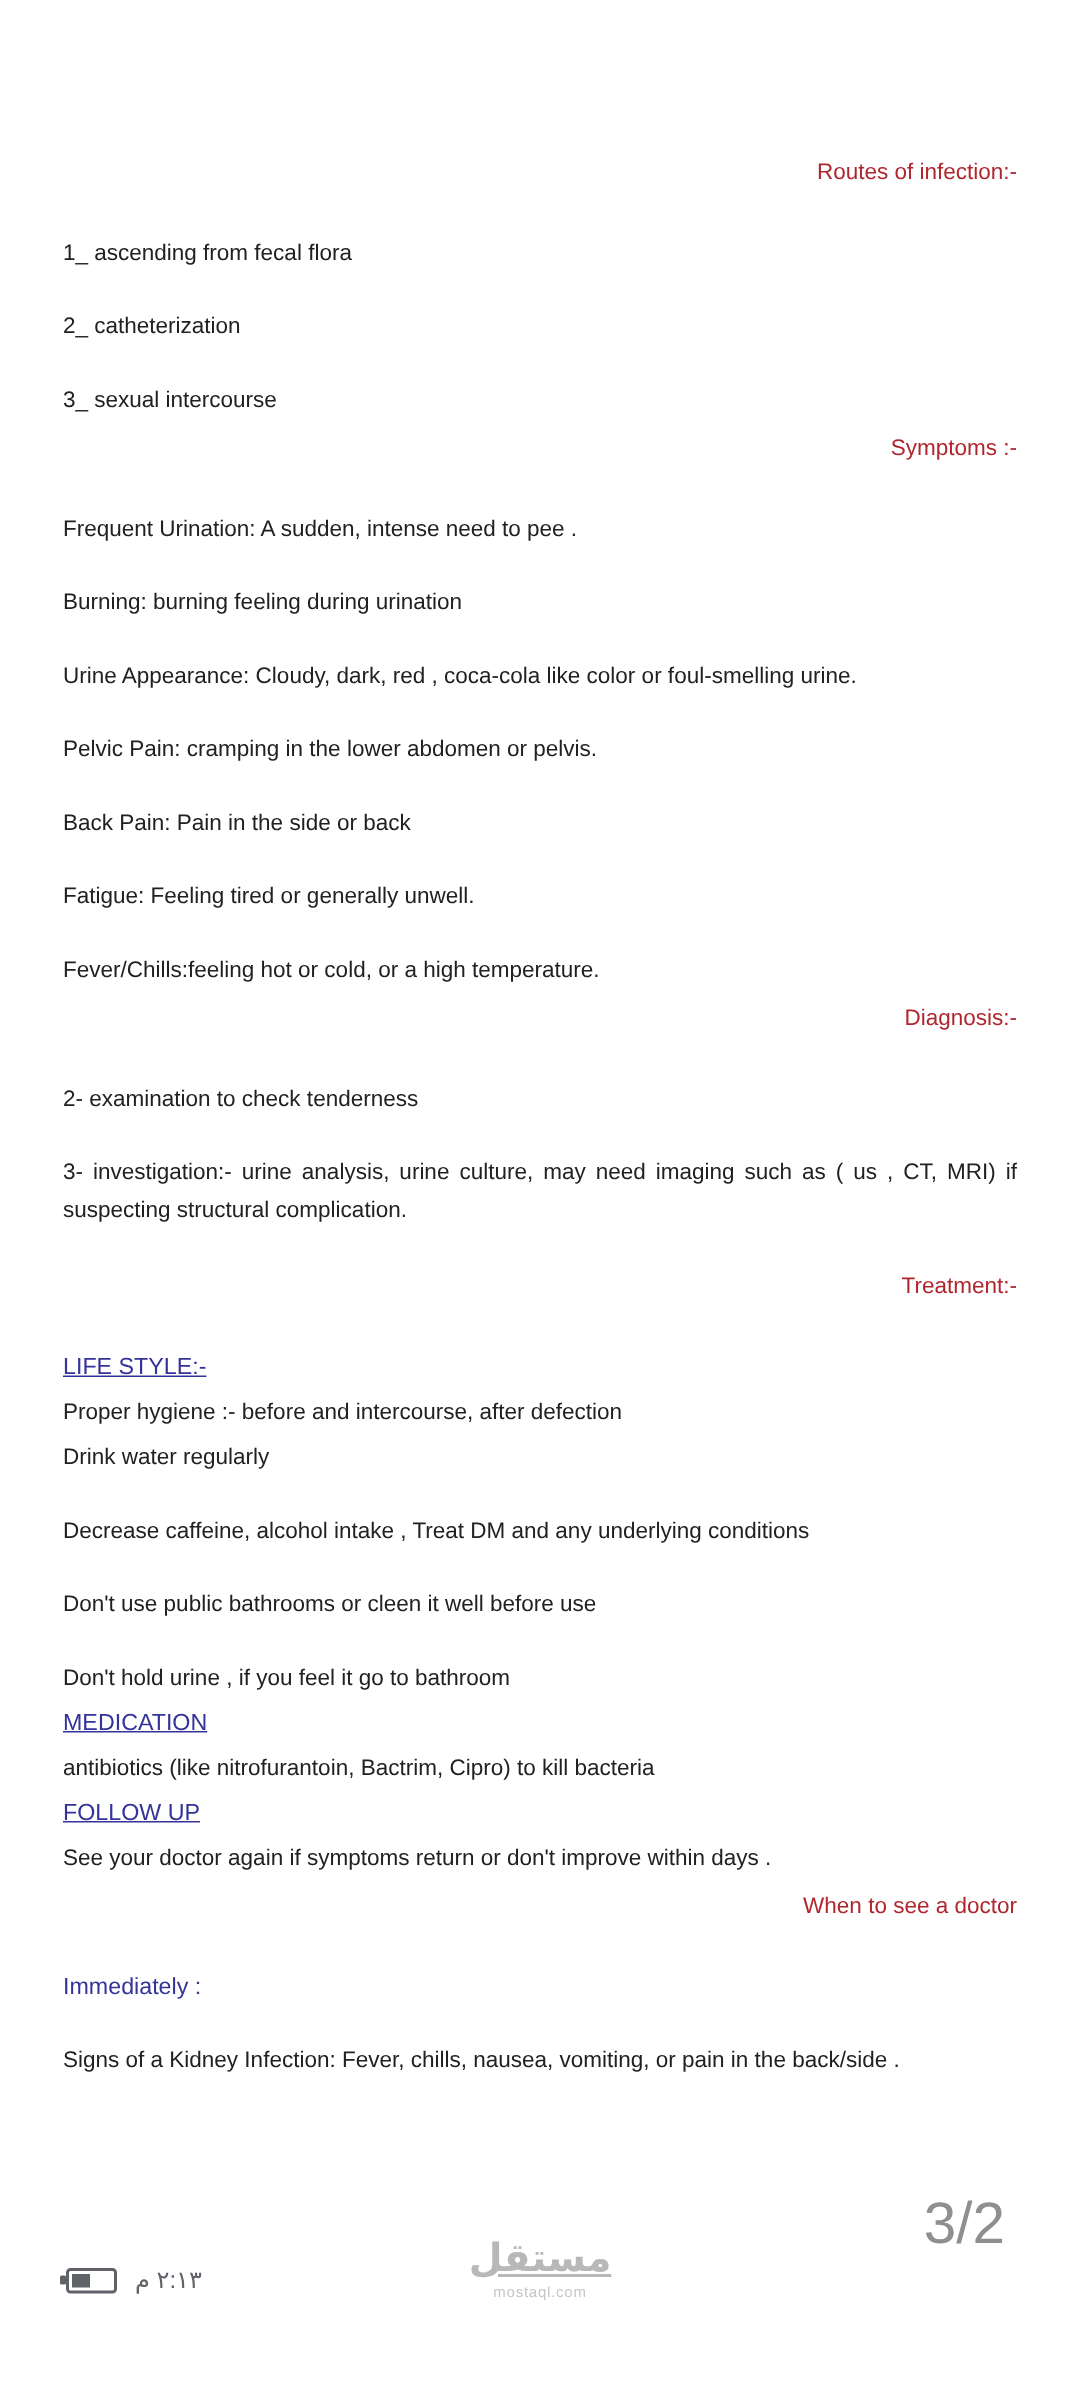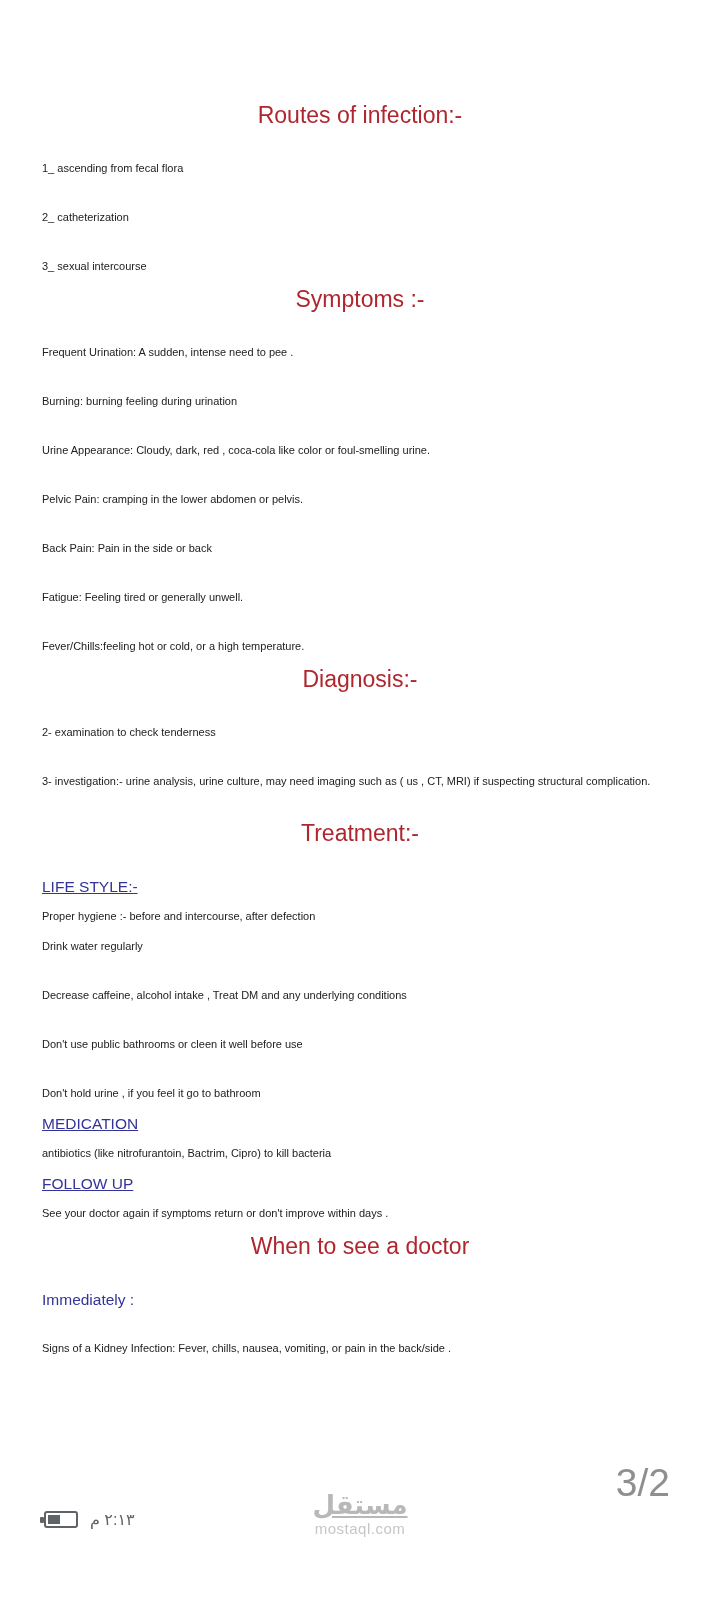--- a/index.html
+++ b/index.html
@@ -8,31 +8,31 @@
     width: 720px; height: 1600px;
     position: relative; overflow: hidden;
     font-family: "Liberation Sans", "DejaVu Sans", sans-serif;
     color: var(--color-body, #212121);
   }
   .screen { position: absolute; inset: 0; background: #ffffff; }
 
   
   .doc { position: absolute; top: 0; left: 0; right: 0; padding: 100px 42px 0 42px; }
   .p {
-    font-size: 11px; line-height: 25px;
+    font-size: 15px; line-height: 25px;
     margin: 0 0 24px 0;
     color: var(--color-body, #212121);
     white-space: nowrap;
   }
   .p.tight { margin-bottom: 5px; }
   .p.justify { white-space: normal; text-align: justify; }
   .h {
-    font-size: 23px; line-height: 30px;
+    font-size: 15px; line-height: 30px;
     margin: 0 0 26px 0;
-    text-align: center;
+    text-align: right;
     color: var(--color-heading, #b0262e);
   }
   .sub {
     font-size: 15.5px; line-height: 25px;
     margin: 0 0 24px 0;
     color: var(--color-subheading, #333399);
     white-space: nowrap;
   }
   .sub.tight { margin-bottom: 5px; text-decoration: underline; }
 
@@ -66,21 +66,21 @@
   .watermark {
     position: absolute; left: 0; right: 0; top: 1492px;
     text-align: center;
   }
   .wm-title {
     font-size: 26px; font-weight: bold; line-height: 26px;
     color: var(--color-watermark, #b8b8b8);
     text-decoration: underline;
   }
   .wm-url {
-    font-size: 15px; line-height: 18px; margin-top: 2px;
+    font-size: 10px; line-height: 18px; margin-top: 2px;
     letter-spacing: 0.5px;
     color: var(--color-watermark_url, #c6c6c6);
   }
   .page-num {
     position: absolute; right: 50px; top: 1466px;
     font-size: 39px; line-height: 34px;
     color: var(--color-page_indicator, #8f8f8f);
   }
 </style>
 </head>

